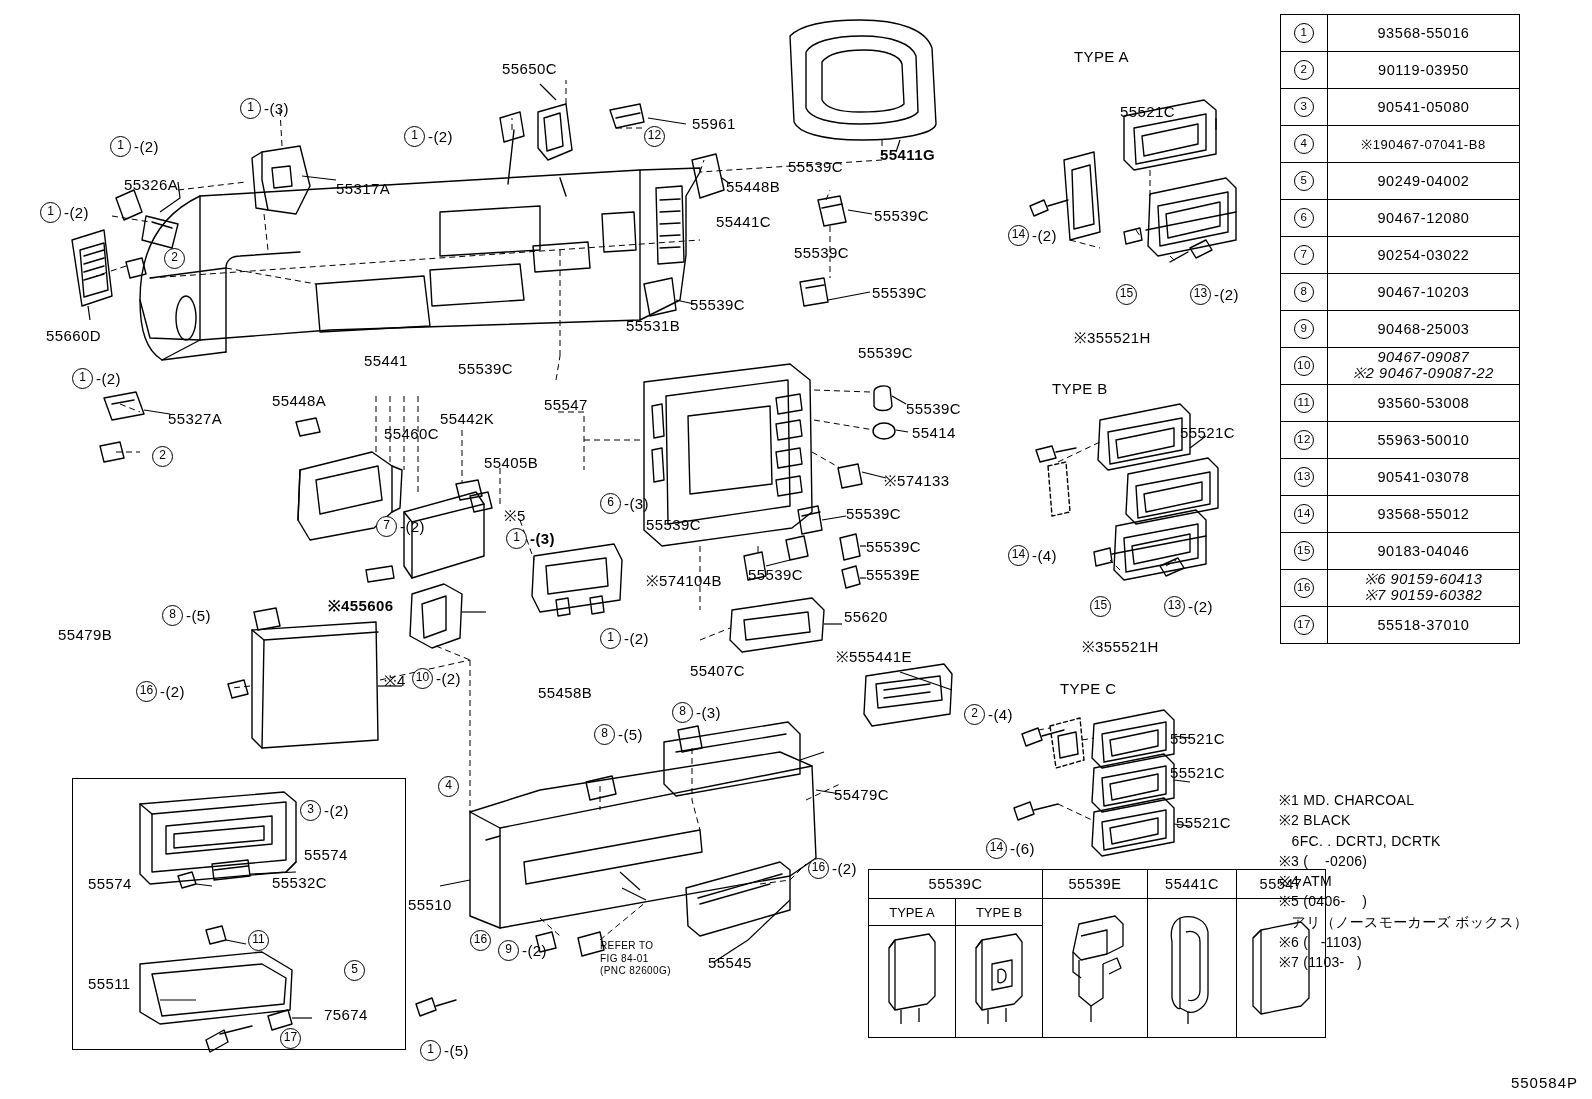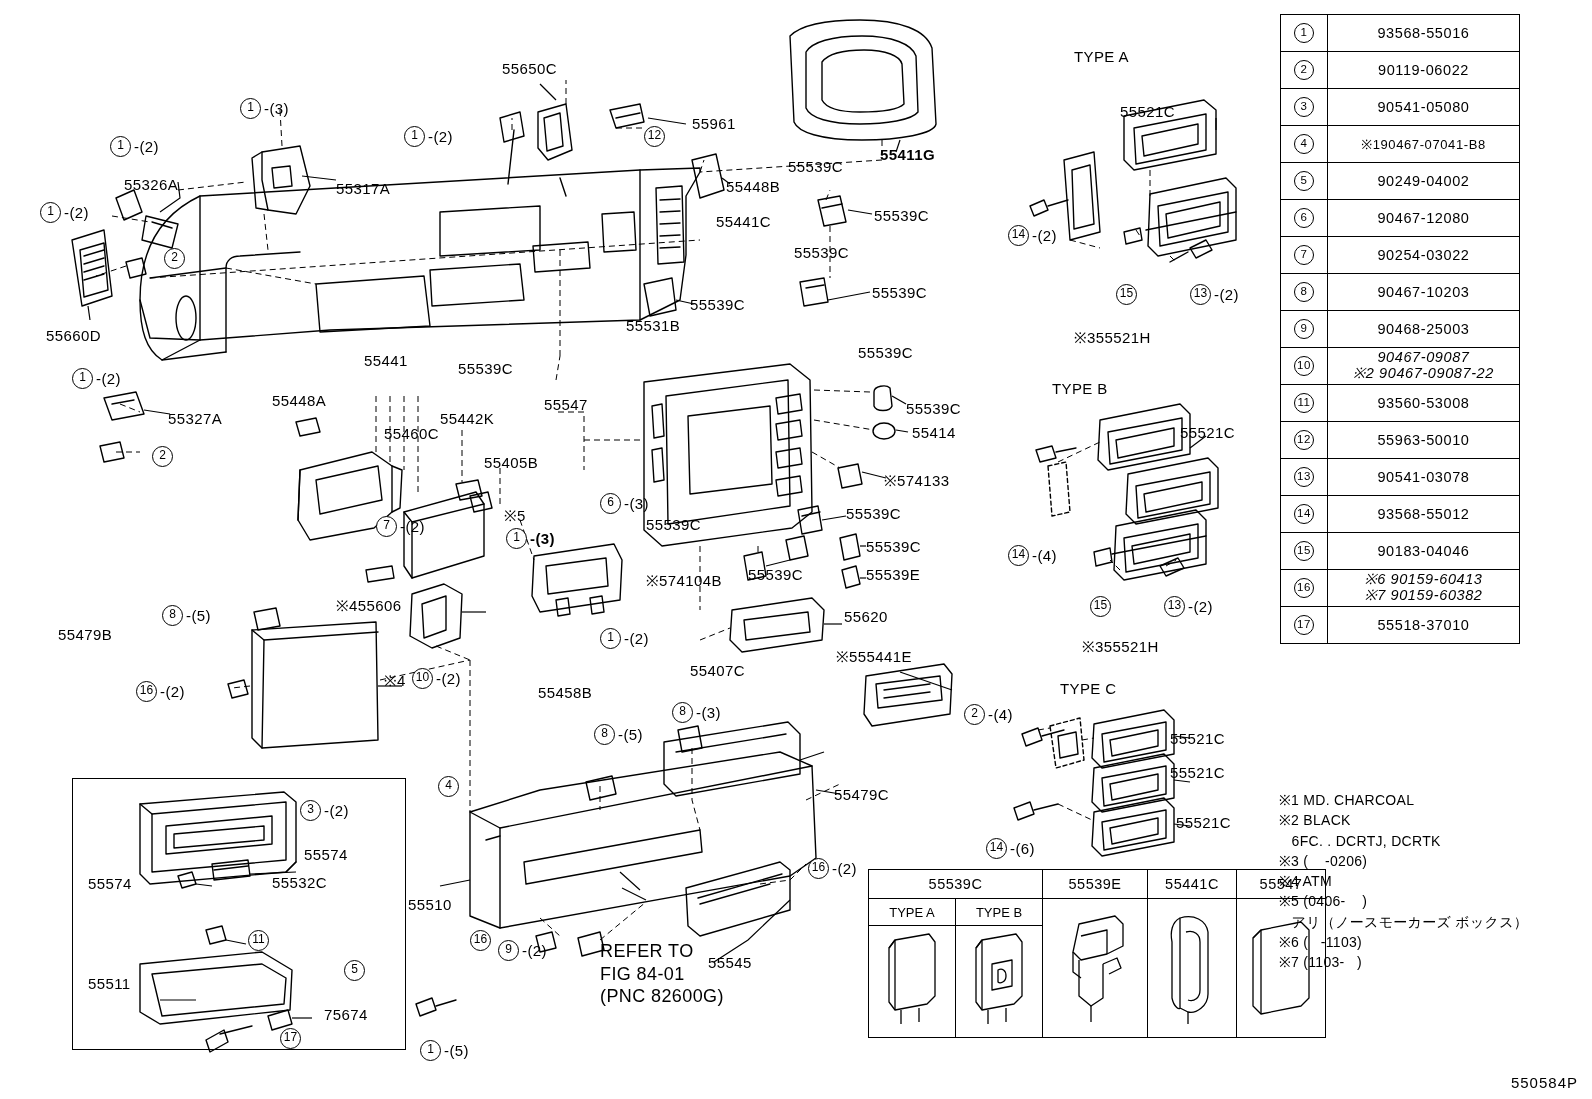--- a/index.html
+++ b/index.html
@@ -358,21 +358,21 @@
 <span class="lbl" style="left:440px;top:410px;">55442K</span>
 <span class="lbl" style="left:384px;top:425px;">55460C</span>
 <span class="lbl" style="left:484px;top:454px;">55405B</span>
 <span class="lbl" style="left:884px;top:470px;">※574133</span>
 <span class="lbl" style="left:846px;top:505px;">55539C</span>
 <span class="lbl" style="left:646px;top:516px;">55539C</span>
 <span class="lbl" style="left:866px;top:538px;">55539C</span>
 <span class="lbl" style="left:748px;top:566px;">55539C</span>
 <span class="lbl" style="left:866px;top:566px;">55539E</span>
 <span class="lbl" style="left:646px;top:570px;">※574104B</span>
-<span class="lbl" style="left:336px;top:595px;">※455606</span>
+<span class="lbl" style="left:328px;top:595px;font-weight:bold;">※455606</span>
 <span class="lbl" style="left:58px;top:626px;">55479B</span>
 <span class="lbl" style="left:844px;top:608px;">55620</span>
 <span class="lbl" style="left:836px;top:646px;">※555441E</span>
 <span class="lbl" style="left:690px;top:662px;">55407C</span>
 <span class="lbl" style="left:538px;top:684px;">55458B</span>
 <span class="lbl" style="left:834px;top:786px;">55479C</span>
 <span class="lbl" style="left:408px;top:896px;">55510</span>
 <span class="lbl" style="left:708px;top:954px;">55545</span>
 <span class="lbl" style="left:1180px;top:424px;">55521C</span>
 <span class="lbl" style="left:1170px;top:730px;">55521C</span>
@@ -385,21 +385,21 @@
 <span class="lbl" style="left:272px;top:874px;">55532C</span>
 <span class="lbl" style="left:88px;top:975px;">55511</span>
 <span class="lbl" style="left:324px;top:1006px;">75674</span>
 
 
 <span class="lbl" style="left:1074px;top:48px;">TYPE A</span>
 <span class="lbl" style="left:1052px;top:380px;">TYPE B</span>
 <span class="lbl" style="left:1060px;top:680px;">TYPE C</span>
 
 
-<div class="lbl" style="left:600px;top:940px;line-height:1.25;white-space:pre;font-size:18px;">REFER TO
+<div class="lbl" style="left:600px;top:940px;line-height:1.25;white-space:pre;font-size:10px;">REFER TO
 FIG 84-01
 (PNC 82600G)</div>
 
 
 <span class="circ" style="left:240px;top:98px;">1</span>
 <span class="lbl" style="left:264px;top:100px;">-(3)</span>
 
 <span class="circ" style="left:110px;top:136px;">1</span>
 <span class="lbl" style="left:134px;top:138px;">-(2)</span>
 
@@ -493,21 +493,21 @@
 
 
 <table class="ptable">
   <tbody>
     <tr>
           <td class="numcell"><span class="cbadge">1</span></td>
           <td>93568-55016</td>
         </tr>
     <tr>
           <td class="numcell"><span class="cbadge">2</span></td>
-          <td>90119-06022</td>
+          <td>90119-03950</td>
         </tr>
     <tr>
           <td class="numcell"><span class="cbadge">3</span></td>
           <td>90541-05080</td>
         </tr>
     <tr>
           <td class="numcell"><span class="cbadge">4</span></td>
           <td style="font-size:13px;">※190467-07041-B8</td>
         </tr>
     <tr>

